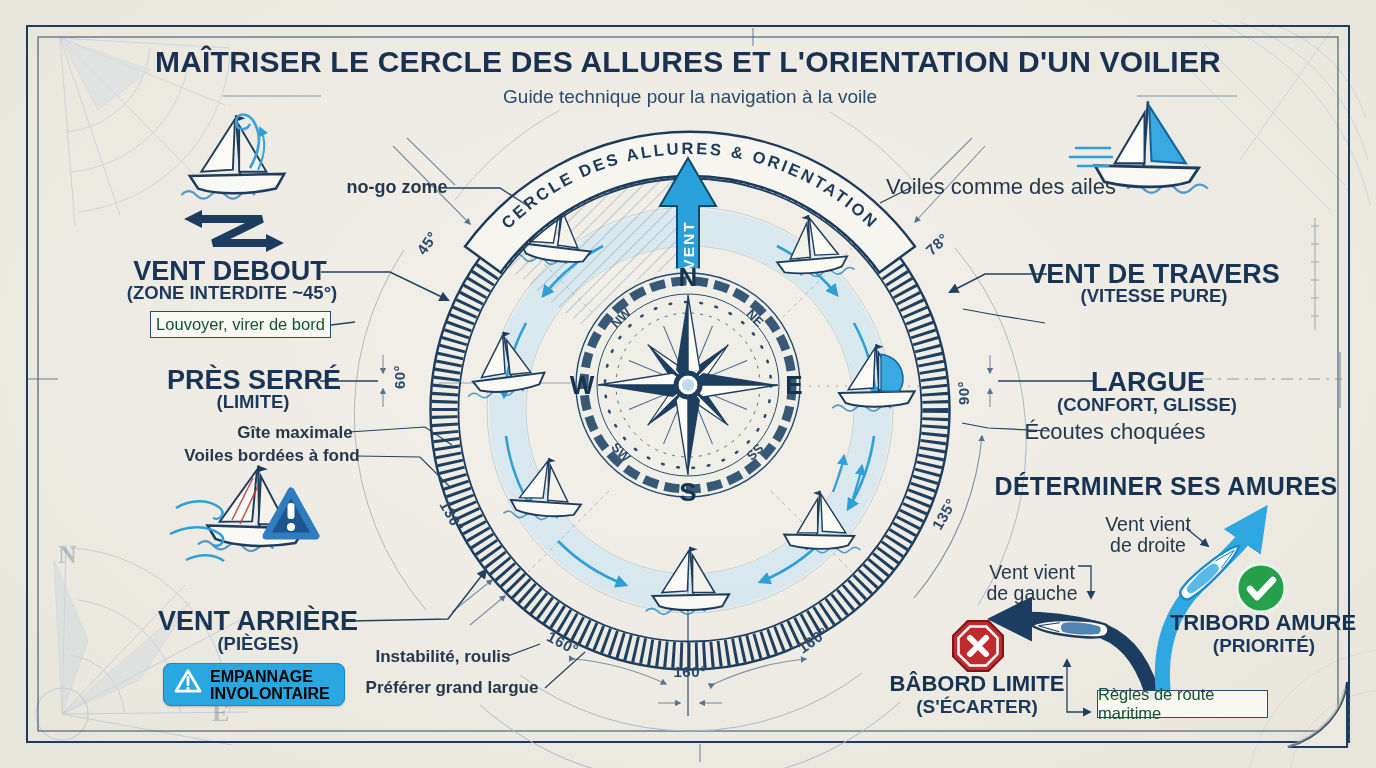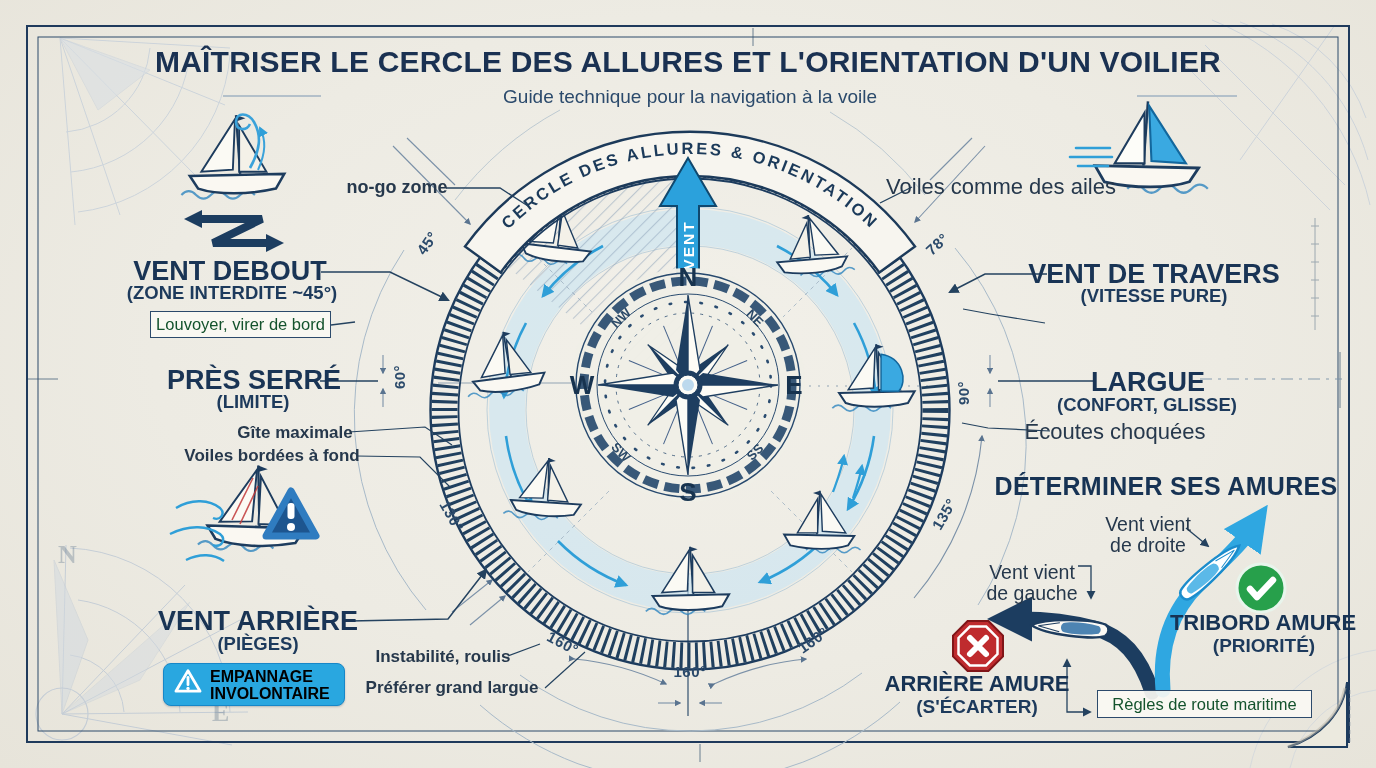--- a/index.html
+++ b/index.html
@@ -370,23 +370,23 @@
 <div class="lbl c h2" style="left:1147px;top:405px">(CONFORT, GLISSE)</div>
 <div class="lbl c small" style="left:1115px;top:432px">Écoutes choquées</div>
 
 <div class="lbl c amur-h" style="left:1166px;top:486px">DÉTERMINER SES AMURES</div>
 <div class="lbl c wind" style="left:1148px;top:524px">Vent vient</div>
 <div class="lbl c wind" style="left:1148px;top:545px">de droite</div>
 <div class="lbl c wind" style="left:1032px;top:572px">Vent vient</div>
 <div class="lbl c wind" style="left:1032px;top:593px">de gauche</div>
 <div class="lbl c amur-t" style="left:1263px;top:623px">TRIBORD AMURE</div>
 <div class="lbl c amur-s" style="left:1264px;top:646px">(PRIORITÉ)</div>
-<div class="lbl c amur-t" style="left:977px;top:684px">ARRIÈRE AMURE</div>
+<div class="lbl c amur-t" style="left:977px;top:684px">BÂBORD LIMITE</div>
 <div class="lbl c amur-s" style="left:977px;top:707px">(S'ÉCARTER)</div>
-<div class="boxed" style="left:1097px;top:690px;width:215px;height:28px">Règles de route maritime</div>
+<div class="boxed" style="left:1097px;top:690px;width:171px;height:28px">Règles de route maritime</div>
 
 <div class="ang" style="left:427px;top:243px;transform:translate(-50%,-50%) rotate(-55deg)">45°</div>
 <div class="ang" style="left:399px;top:377px;transform:translate(-50%,-50%) rotate(-90deg)">60°</div>
 <div class="ang" style="left:452px;top:516px;transform:translate(-50%,-50%) rotate(60deg)">130°</div>
 <div class="ang" style="left:563px;top:643px;transform:translate(-50%,-50%) rotate(28deg)">160°</div>
 <div class="ang" style="left:690px;top:671px;transform:translate(-50%,-50%)">160°</div>
 <div class="ang" style="left:813px;top:640px;transform:translate(-50%,-50%) rotate(-35deg)">160°</div>
 <div class="ang" style="left:944px;top:514px;transform:translate(-50%,-50%) rotate(-60deg)">135°</div>
 <div class="ang" style="left:963px;top:393px;transform:translate(-50%,-50%) rotate(-90deg)">90°</div>
 <div class="ang" style="left:937px;top:244px;transform:translate(-50%,-50%) rotate(-42deg)">78°</div>

